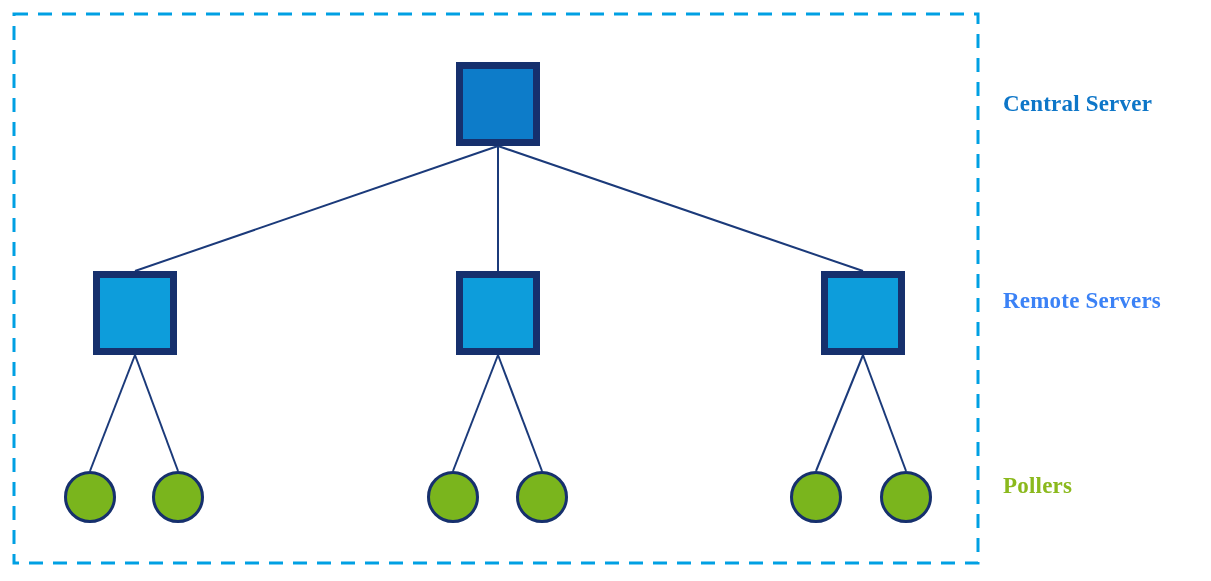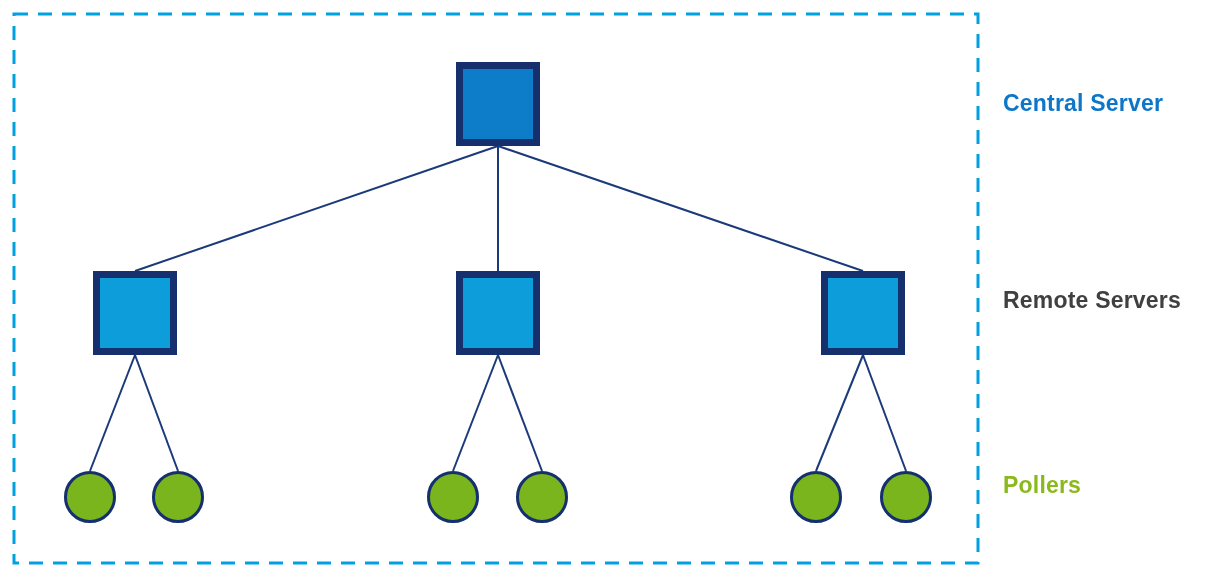--- a/index.html
+++ b/index.html
@@ -21,36 +21,36 @@
   }
   #topology-svg {
     position: absolute;
     left: 0;
     top: 0;
     width: 1211px;
     height: 581px;
   }
   .tier-label {
     position: absolute;
-    font-family: Liberation Sans, sans-serif;
+    font-family: Liberation Serif, serif;
     font-weight: bold;
     font-size: 23px;
     letter-spacing: 0.2px;
     white-space: nowrap;
     line-height: 1;
   }
   #label-central-server {
     left: 1003px;
     top: 92px;
     color: #0d76c8;
   }
   #label-remote-servers {
     left: 1003px;
     top: 289px;
-    color: #404040;
+    color: #3b82f6;
   }
   #label-pollers {
     left: 1003px;
     top: 474px;
     color: #8bb91d;
   }
 </style>
 </head>
 <body>
 

